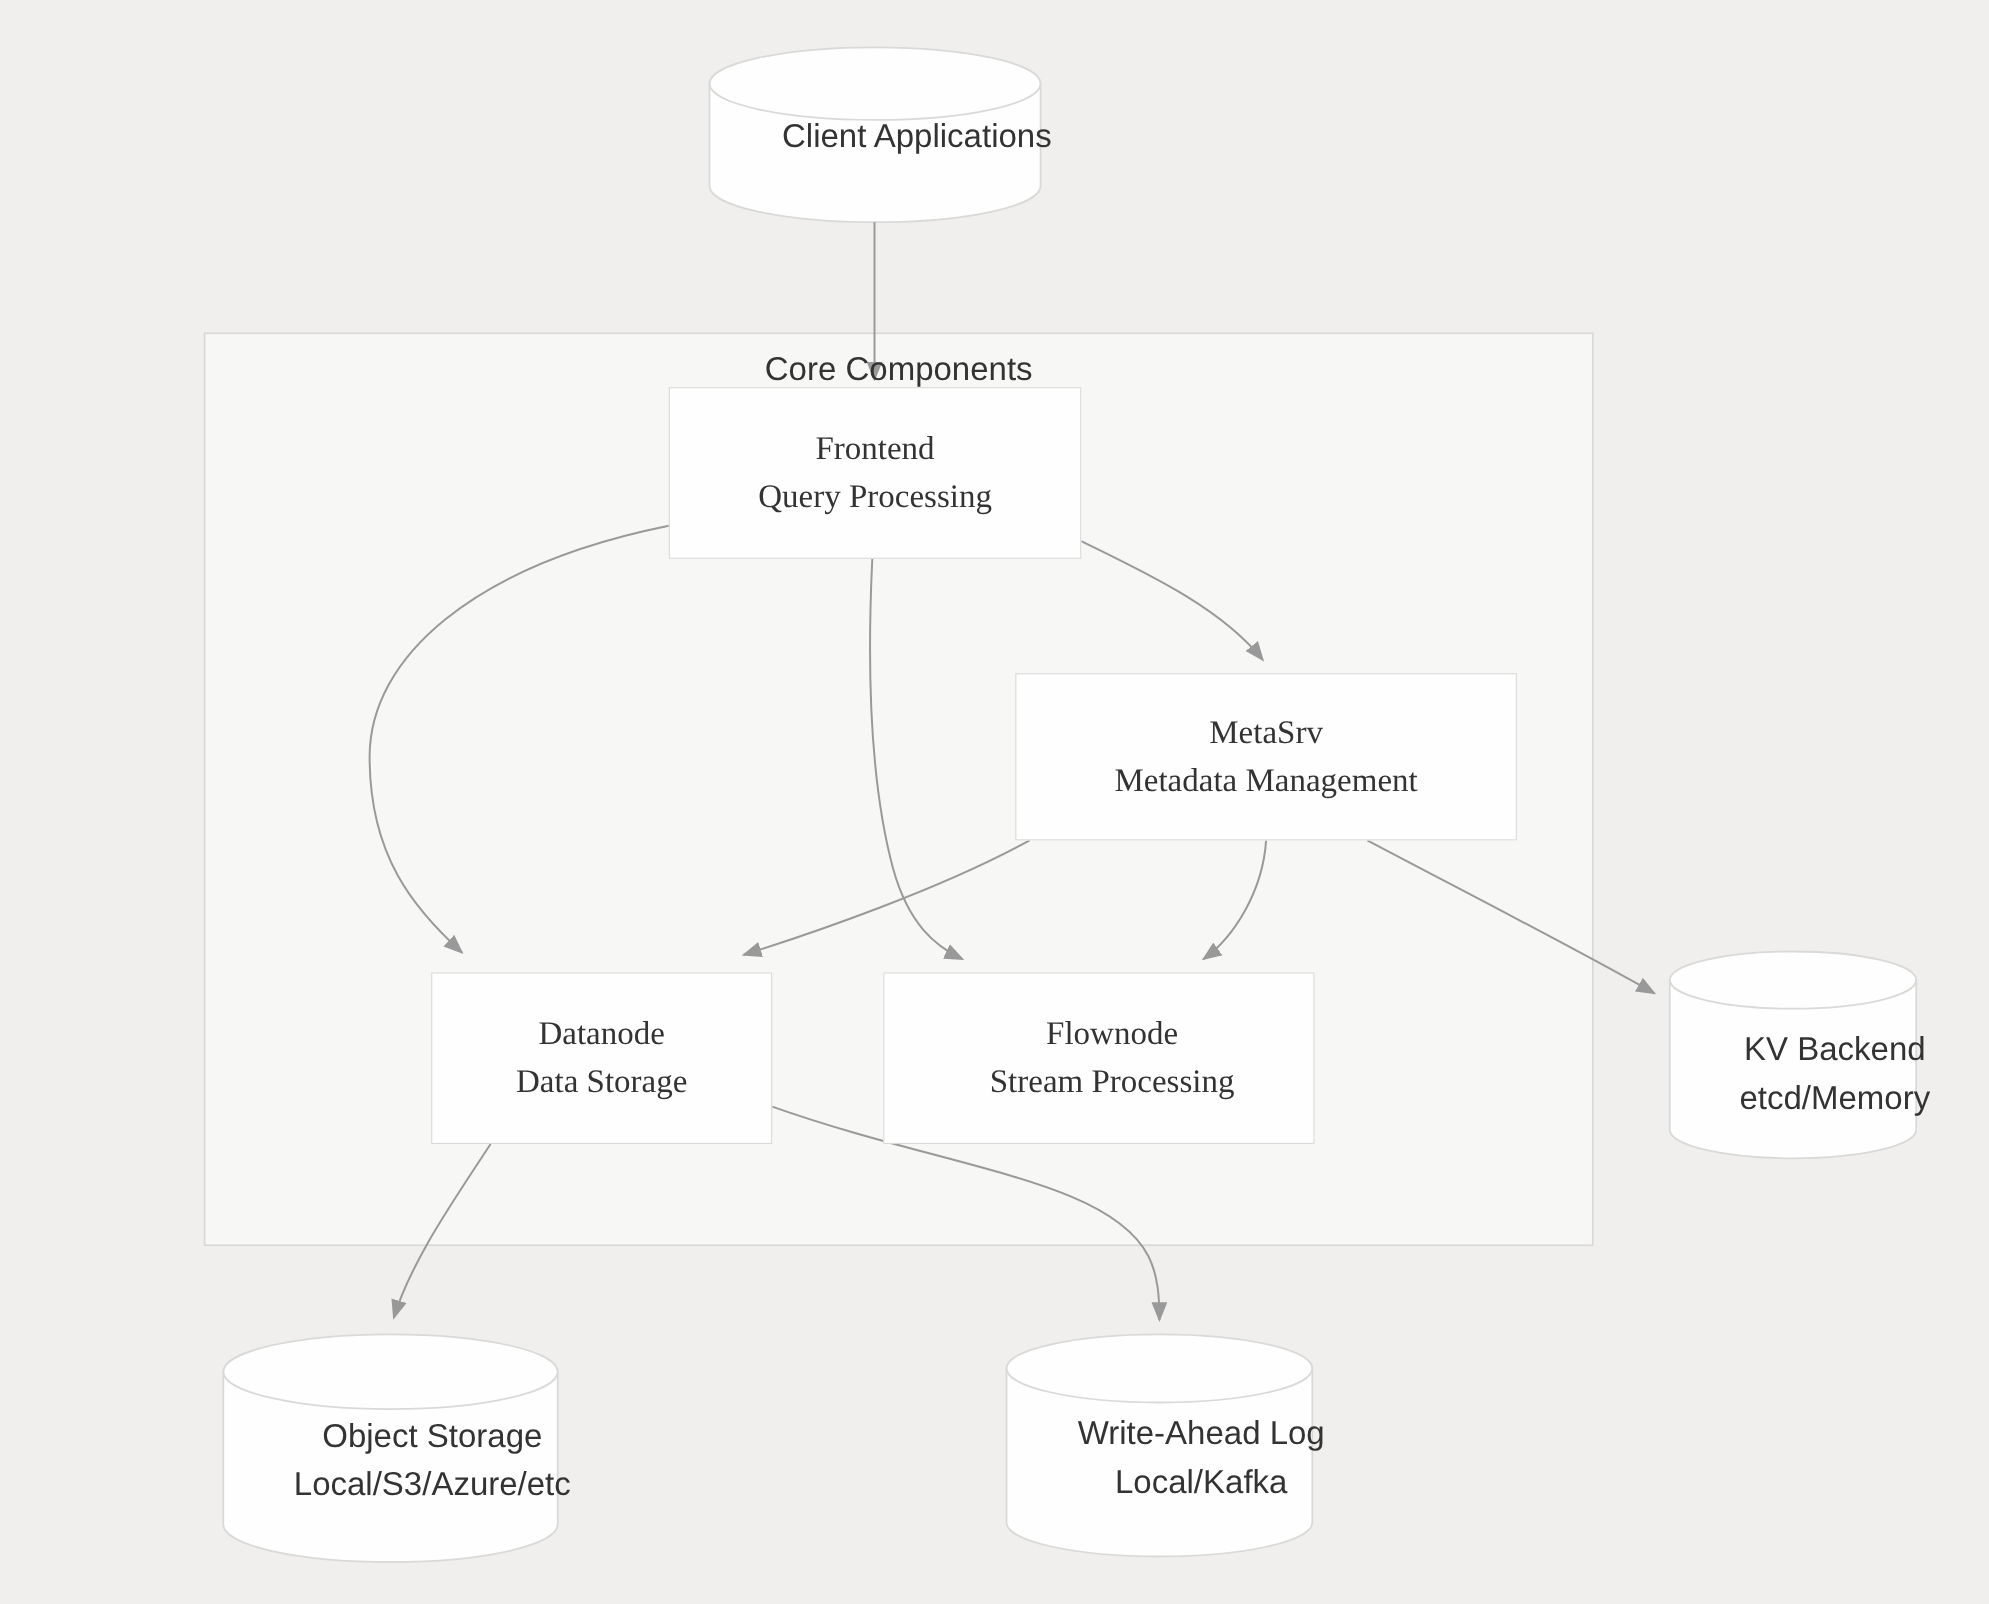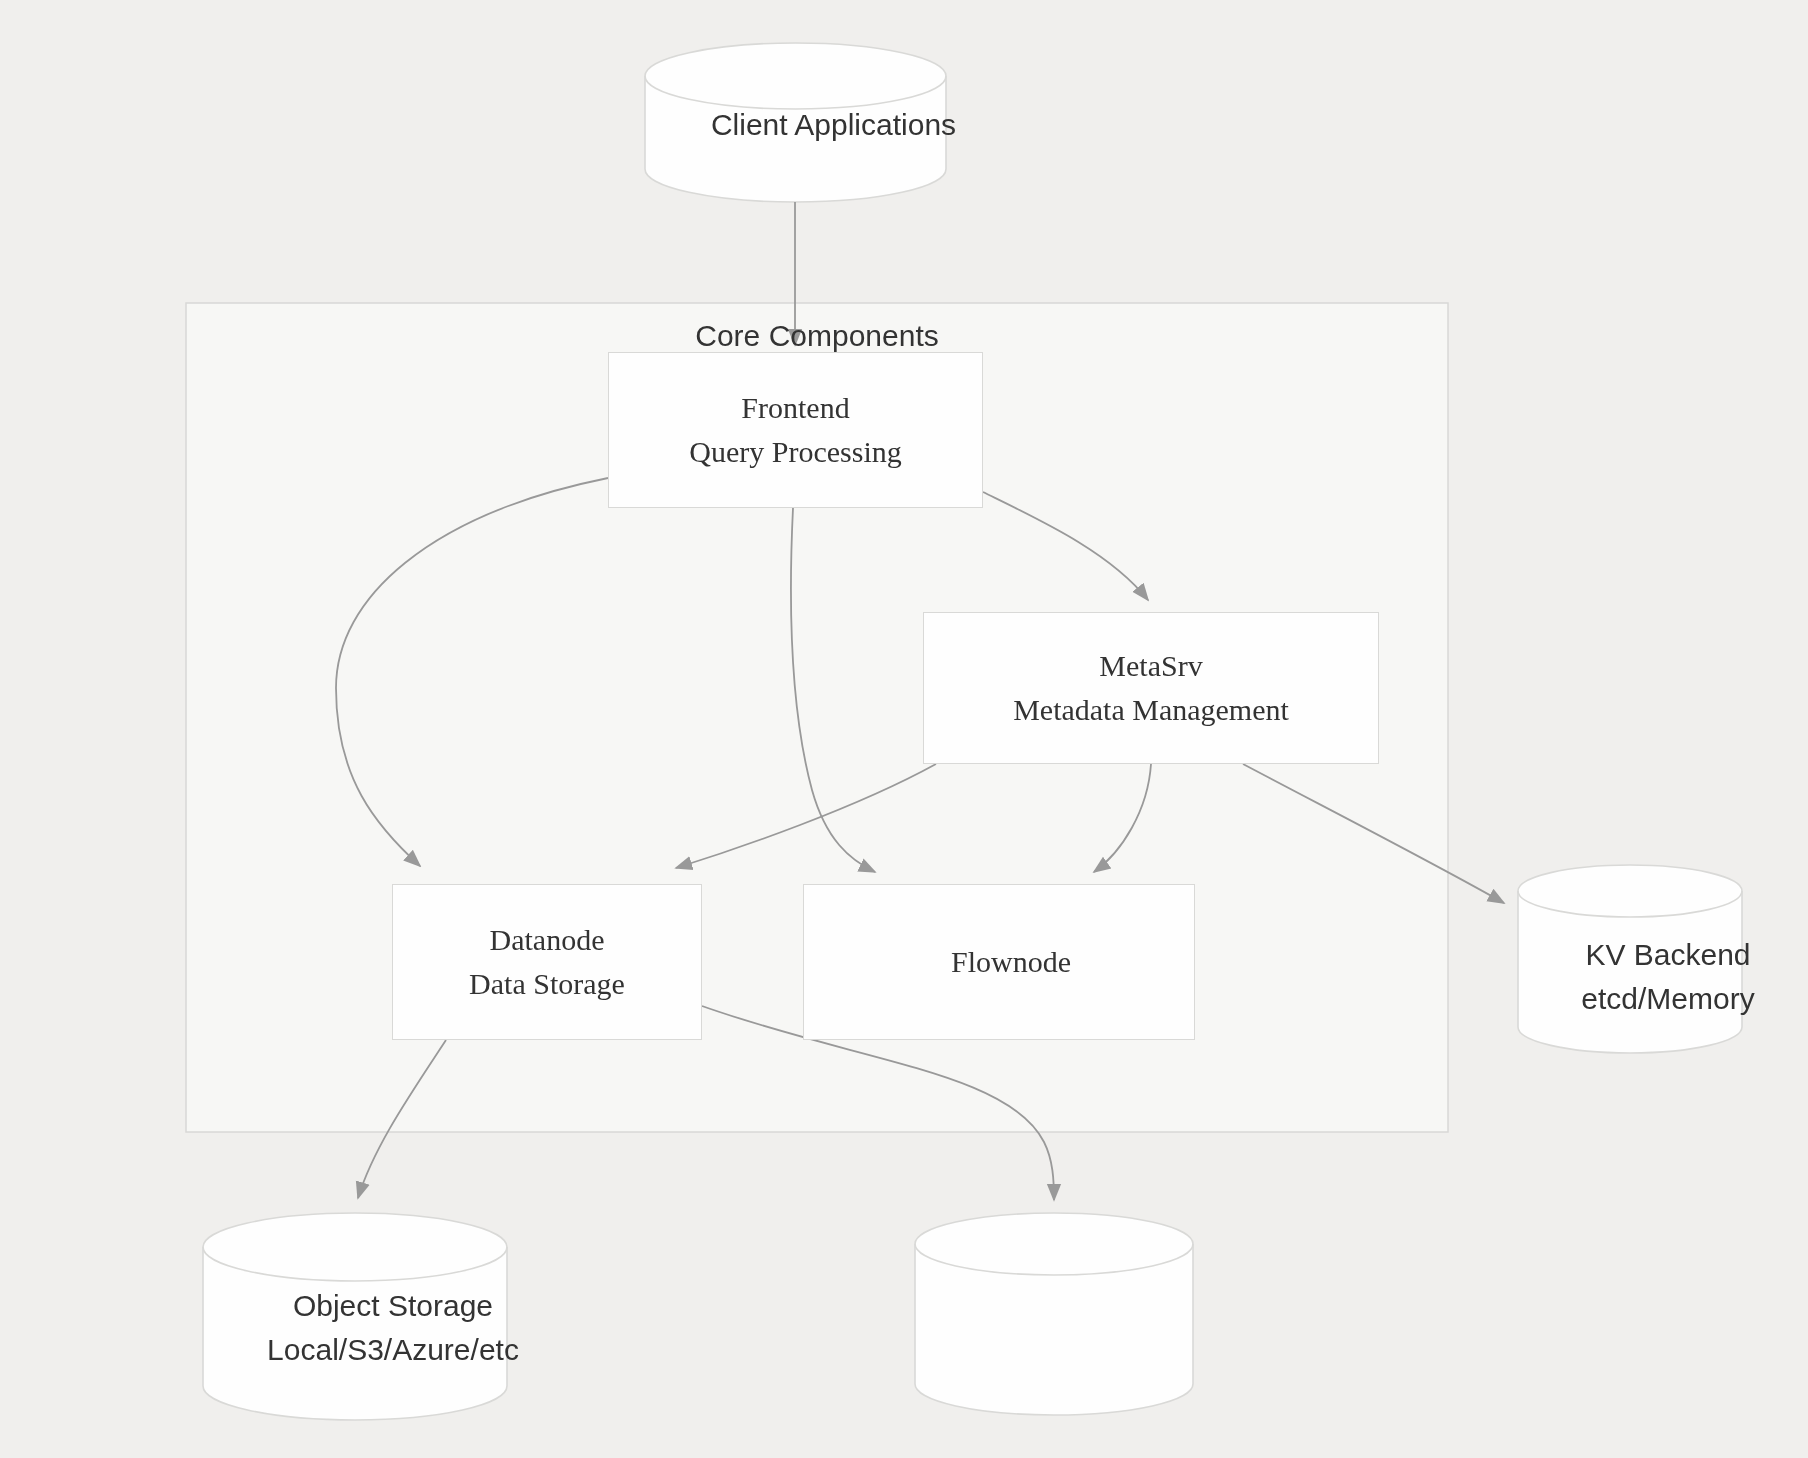--- a/index.html
+++ b/index.html
@@ -115,31 +115,36 @@
     <div class="line">Metadata Management</div>
   </div>
 
   <div class="node-box" style="left:392px; top:884px; width:310px; height:156px;">
     <div class="line">Datanode</div>
     <div class="line">Data Storage</div>
   </div>
 
   <div class="node-box" style="left:803px; top:884px; width:392px; height:156px;padding-left:24px;">
     <div class="line">Flownode</div>
+    <div class="line">Stream Processing</div>
   </div>
 
   <div class="cyl-label" style="left:645px; top:70px; width:301px; height:110px;">
     <div class="line">Client Applications</div>
 
   </div>
 
   <div class="cyl-label" style="left:1518px; top:917px; width:224px; height:120px;">
     <div class="line">KV Backend</div>
     <div class="line">etcd/Memory</div>
   </div>
 
   <div class="cyl-label" style="left:203px; top:1258px; width:304px; height:140px;">
     <div class="line">Object Storage</div>
     <div class="line">Local/S3/Azure/etc</div>
   </div>
 
+  <div class="cyl-label" style="left:915px; top:1256px; width:278px; height:140px;">
+    <div class="line">Write-Ahead Log</div>
+    <div class="line">Local/Kafka</div>
+  </div>
 
 </div>
 
 </body></html>

